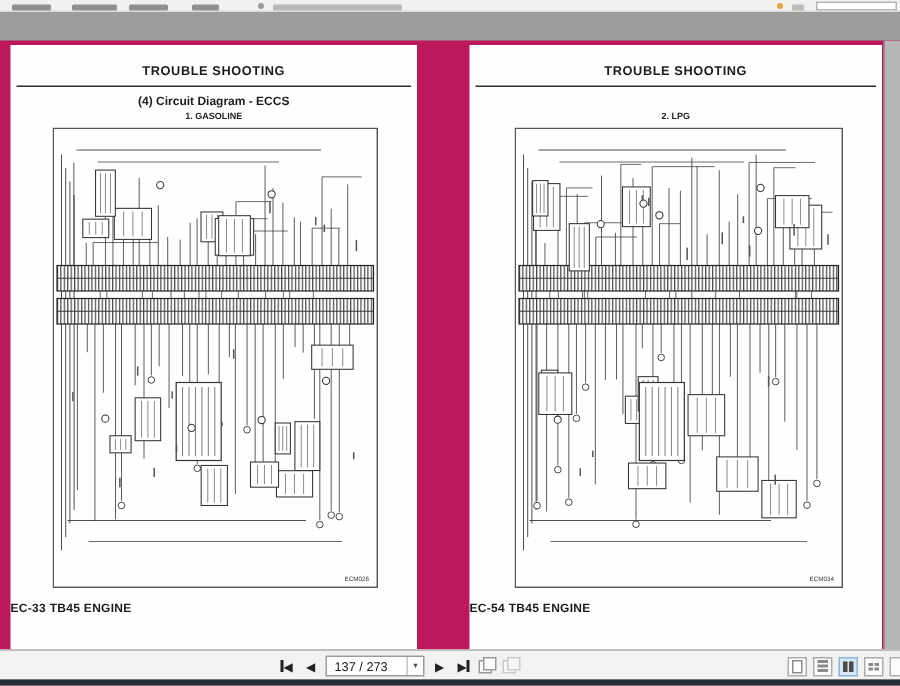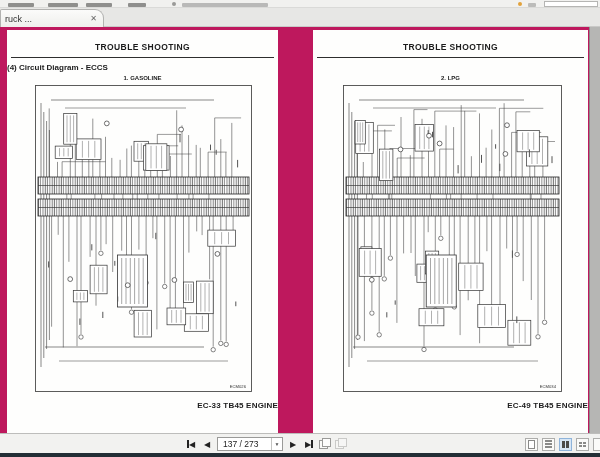--- a/index.html
+++ b/index.html
@@ -20,26 +20,26 @@
   .tab-close { font-size:8px; color:#666; margin-left:4px; cursor:default; }
 
   
   .docarea { position:absolute; left:0; top:27px; width:600px; height:406px; background:#be185d; overflow:hidden; }
   .scrollstrip { position:absolute; right:0; top:0; width:11px; height:406px; background:#b6b6b4; border-left:1px solid #8b8b89; }
   .page { position:absolute; top:3px; height:403px; background:#fefefd; }
   .page.pleft { left:7px; width:271px; }
   .page.pright { left:313px; width:275px; }
   .pg-header { position:absolute; top:12px; left:0; width:100%; text-align:center; font-size:8.5px; font-weight:bold; color:#1c1c1c; letter-spacing:.4px; }
   .pg-rule { position:absolute; top:27px; left:4px; right:4px; height:1px; background:#2e2e2e; }
-  .pg-title { position:absolute; top:33px; left:0; width:100%; font-size:8px; font-weight:bold; color:#1c1c1c; }
+  .pg-title { position:absolute; top:33px; left:0; width:100%; text-align:center; font-size:8px; font-weight:bold; color:#1c1c1c; }
   .pg-sub { position:absolute; top:45px; left:0; width:100%; text-align:center; font-size:6px; font-weight:bold; color:#222; }
   .diagram { position:absolute; top:55px; }
   .pleft .diagram { left:28px; }
   .pright .diagram { left:30px; }
-  .pg-footer { position:absolute; top:371px; left:0; width:100%; text-align:right; font-size:8px; font-weight:bold; color:#1c1c1c; letter-spacing:.2px; }
+  .pg-footer { position:absolute; top:371px; left:0; width:100%; text-align:left; font-size:8px; font-weight:bold; color:#1c1c1c; letter-spacing:.2px; }
 
   
   .statusbar { position:absolute; left:0; top:433px; width:600px; height:20px; background:#f2f2f0; border-top:1px solid #bdbdbb; }
   .navcluster { position:absolute; left:185px; top:0; height:20px; display:flex; align-items:center; gap:4px; }
   .navbtn { display:flex; align-items:center; justify-content:center; height:14px; min-width:12px; color:#222; font-size:8px; cursor:default; }
   .navbar-bar { display:inline-block; width:2px; height:8px; background:#222; }
   .pagebox { display:flex; align-items:center; width:66px; height:14px; background:#fff; border:1px solid #9a9a98; }
   .pagebox-val { flex:1; font-size:8.5px; color:#222; padding-left:5px; }
   .pagebox-caret { width:11px; height:100%; display:flex; align-items:center; justify-content:center; border-left:1px solid #c4c4c2; font-size:5px; color:#555; }
   .viewicon { position:relative; width:12px; height:12px; }
@@ -65,26 +65,20 @@
     <div class="smudge" style="left:48px;width:30px;"></div>
     <div class="smudge" style="left:86px;width:26px;"></div>
     <div class="smudge" style="left:128px;width:18px;"></div>
     <div class="tipdot" style="left:172px;background:#9a9a98;"></div>
     <div class="smudge light" style="left:182px;width:86px;"></div>
     <div class="tipdot" style="right:78px;background:#e2a23c;"></div>
     <div class="smudge" style="right:64px;width:8px;opacity:.4;"></div>
     <div class="searchbox-top"></div>
   </div>
 
-  <div class="tabbar">
-    <div class="tab">
-      <span class="tab-label">ruck ...</span>
-      <span class="tab-close">✕</span>
-    </div>
-  </div>
 
   <div class="docarea">
 
     <div class="page pleft">
       <div class="pg-header">TROUBLE SHOOTING</div>
       <div class="pg-rule"></div>
       <div class="pg-title">(4) Circuit Diagram - ECCS</div>
       <div class="pg-sub">1. GASOLINE</div>
       <svg class="diagram" width="217" height="307">
           <defs>
@@ -482,21 +476,21 @@
           <rect x="51.7" y="215.4" width="1" height="4.3" fill="#555"></rect>
           <rect x="208.5" y="71.2" width="1" height="6.9" fill="#555"></rect>
           <rect x="156.3" y="78.7" width="1" height="7.4" fill="#555"></rect>
           <rect x="152.1" y="59.2" width="1" height="4.5" fill="#555"></rect>
           <rect x="84.7" y="45.1" width="1" height="4.0" fill="#555"></rect>
           <rect x="185.9" y="64.4" width="1" height="7.7" fill="#555"></rect>
           <rect x="114.6" y="80.1" width="1" height="8.3" fill="#555"></rect>
           <rect x="168.9" y="165.5" width="1" height="7.3" fill="#555"></rect>
           <text x="213" y="302.5" font-size="4.2" text-anchor="end" fill="#333" font-family="Liberation Sans, sans-serif">ECM034</text>
         </svg>
-      <div class="pg-footer">EC-49 TB45 ENGINE</div>
+      <div class="pg-footer">EC-54 TB45 ENGINE</div>
     </div>
 
     <div class="scrollstrip"></div>
   </div>
 
   <div class="statusbar">
     <div class="navcluster">
       <div class="navbtn">
         <span class="navbar-bar"></span>
           <span>◀</span>

